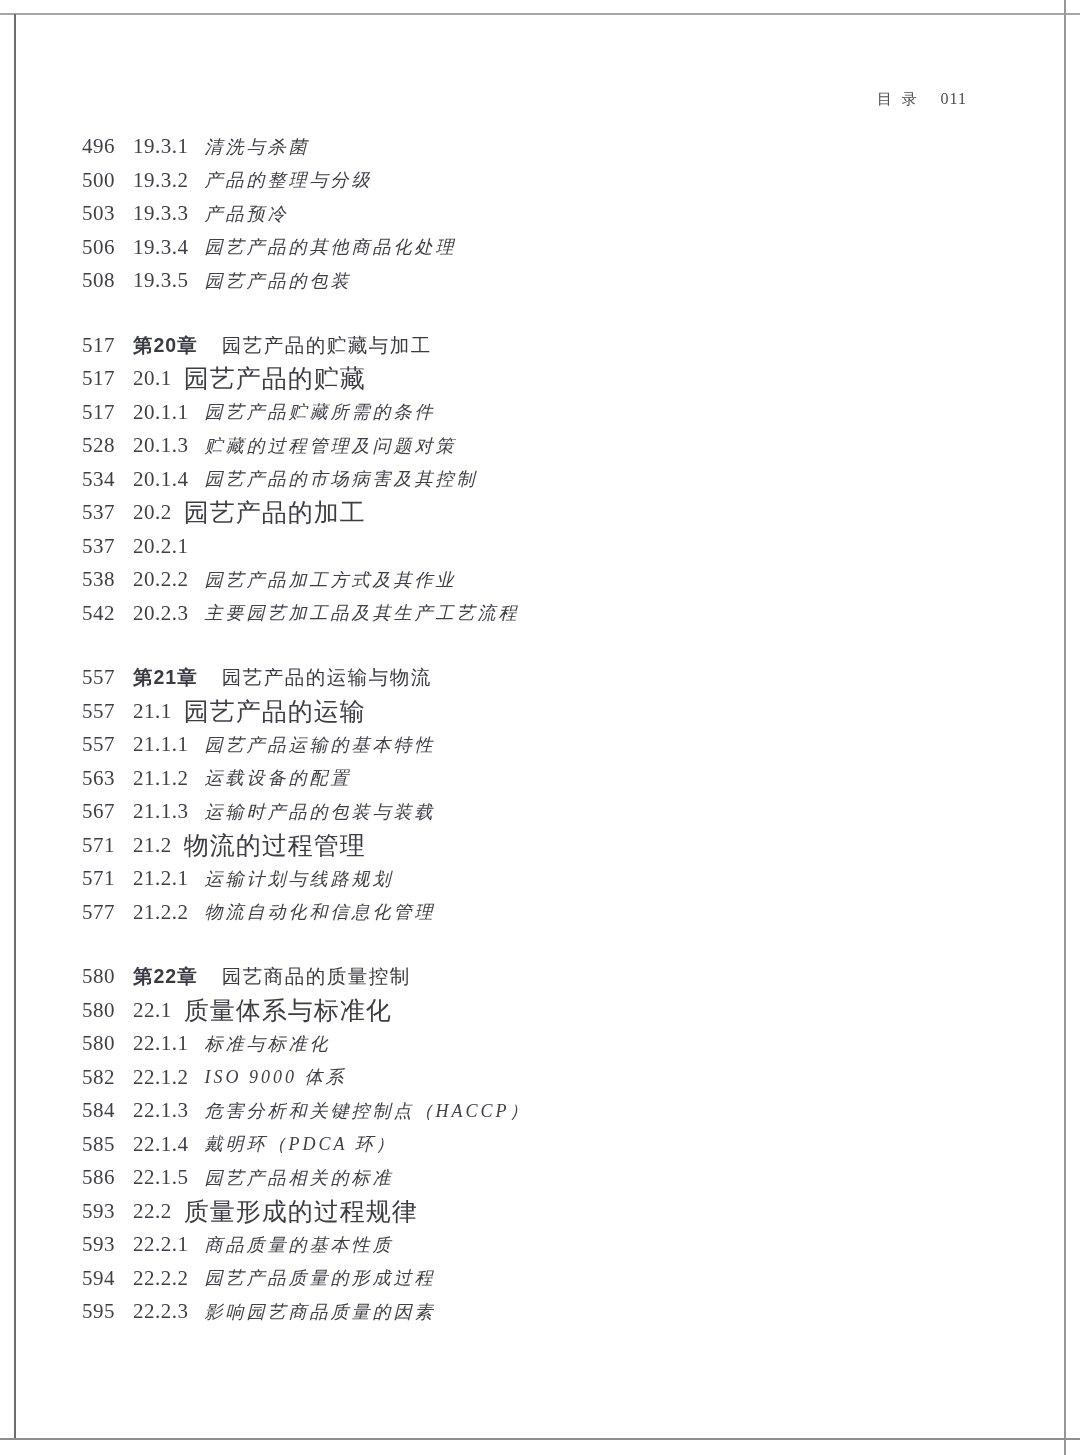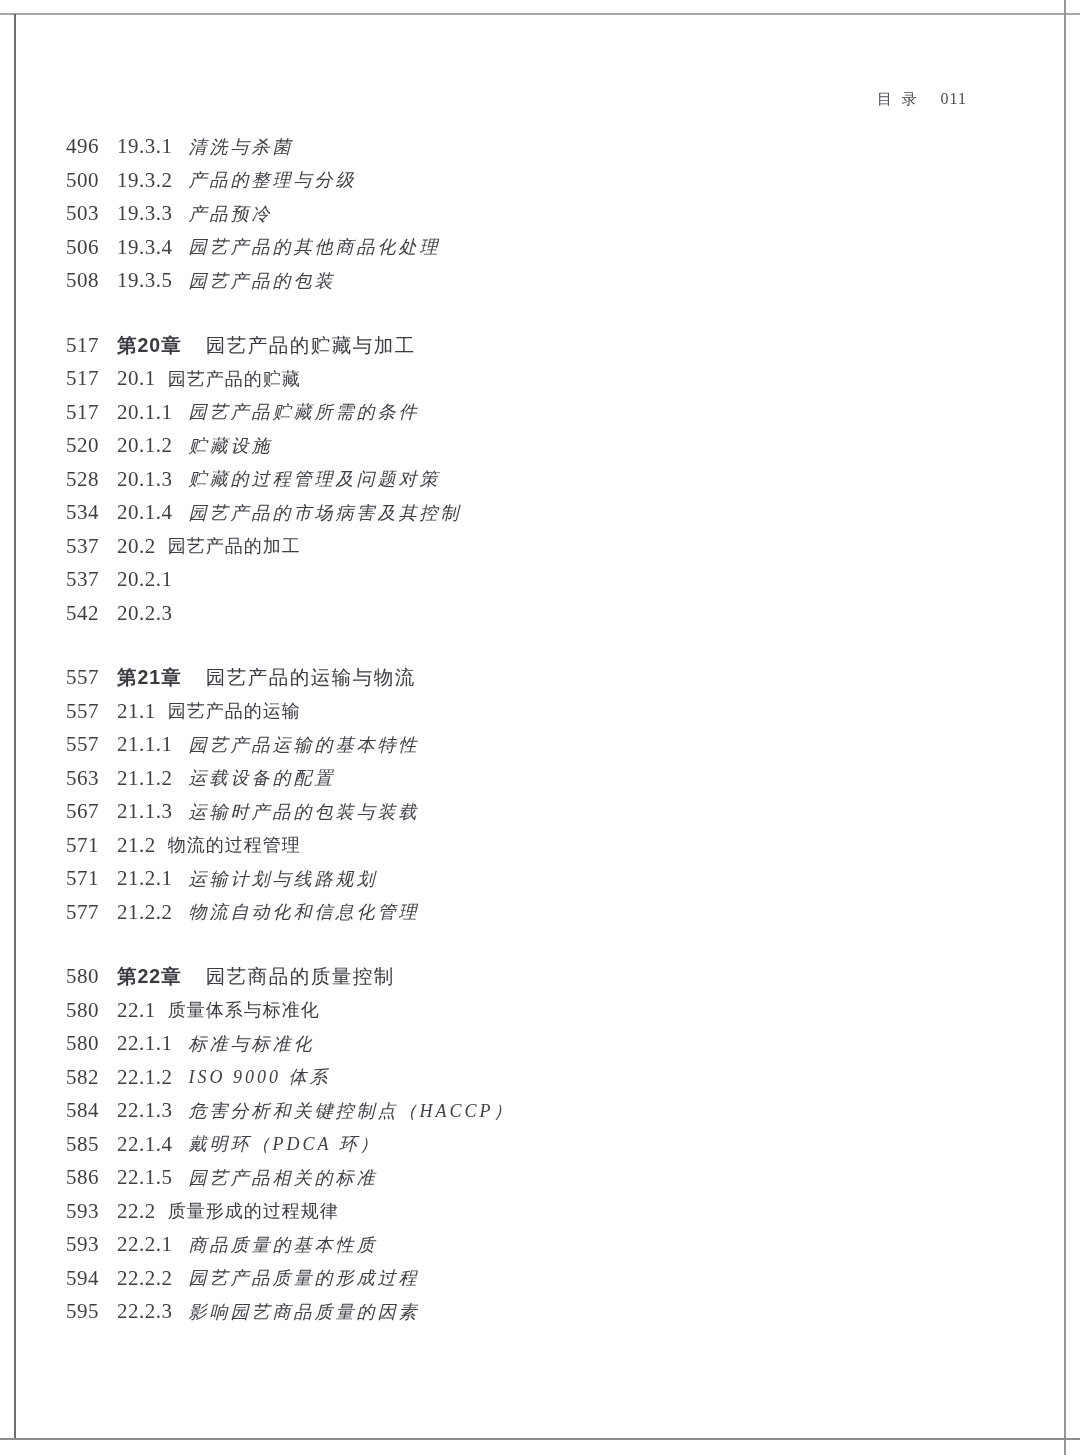--- a/index.html
+++ b/index.html
@@ -49,21 +49,21 @@
   .toc {
     position: absolute;
     top: 130px;
     left: 0;
     width: 1060px;
   }
   .row {
     display: flex;
     align-items: center;
     height: 33.5px;
-    padding-left: 53px;
+    padding-left: 69px;
     color: #3e3e46;
     white-space: nowrap;
   }
   .row.chapter { margin-top: 31px; }
   .pg {
     display: inline-block;
     width: 46px;
     text-align: right;
     font-size: 21px;
     font-family: "Liberation Serif", serif;
@@ -86,21 +86,21 @@
     margin-left: 24px;
     font-family: "Liberation Sans", sans-serif;
     font-size: 19.5px;
     font-weight: 400;
     letter-spacing: 1.5px;
     color: #3a3a42;
   }
   .row.section .ttl {
     margin-left: 12px;
     font-family: "Liberation Sans", sans-serif;
-    font-size: 18px;
+    font-size: 25px;
     font-weight: 500;
     letter-spacing: 1px;
     color: #3c3c44;
   }
   .row.sub .ttl {
     margin-left: 16px;
     font-family: "Liberation Serif", serif;
     font-style: italic;
     font-size: 18px;
     letter-spacing: 3px;
@@ -156,46 +156,47 @@
       <span class="pg">517</span>
       <span class="num">20.1</span>
       <span class="ttl">园艺产品的贮藏</span>
     </div>
     <div class="row sub">
       <span class="pg">517</span>
       <span class="num">20.1.1</span>
       <span class="ttl">园艺产品贮藏所需的条件</span>
     </div>
     <div class="row sub">
-      <span class="pg">520</span>
-      <span class="num">20.1.2</span>
-      <span class="ttl">贮藏设施</span>
-    </div>
-    <div class="row sub">
       <span class="pg">528</span>
       <span class="num">20.1.3</span>
       <span class="ttl">贮藏的过程管理及问题对策</span>
     </div>
     <div class="row sub">
       <span class="pg">534</span>
       <span class="num">20.1.4</span>
       <span class="ttl">园艺产品的市场病害及其控制</span>
     </div>
     <div class="row section">
       <span class="pg">537</span>
       <span class="num">20.2</span>
       <span class="ttl">园艺产品的加工</span>
     </div>
     <div class="row sub">
       <span class="pg">537</span>
       <span class="num">20.2.1</span>
     </div>
     <div class="row sub">
+      <span class="pg">538</span>
+      <span class="num">20.2.2</span>
+      <span class="ttl">园艺产品加工方式及其作业</span>
+    </div>
+    <div class="row sub">
       <span class="pg">542</span>
       <span class="num">20.2.3</span>
+      <span class="ttl">主要园艺加工品及其生产工艺流程</span>
     </div>
     <div class="row chapter">
       <span class="pg">557</span>
       <span class="num">第21章</span>
       <span class="ttl">园艺产品的运输与物流</span>
     </div>
     <div class="row section">
       <span class="pg">557</span>
       <span class="num">21.1</span>
       <span class="ttl">园艺产品的运输</span>

